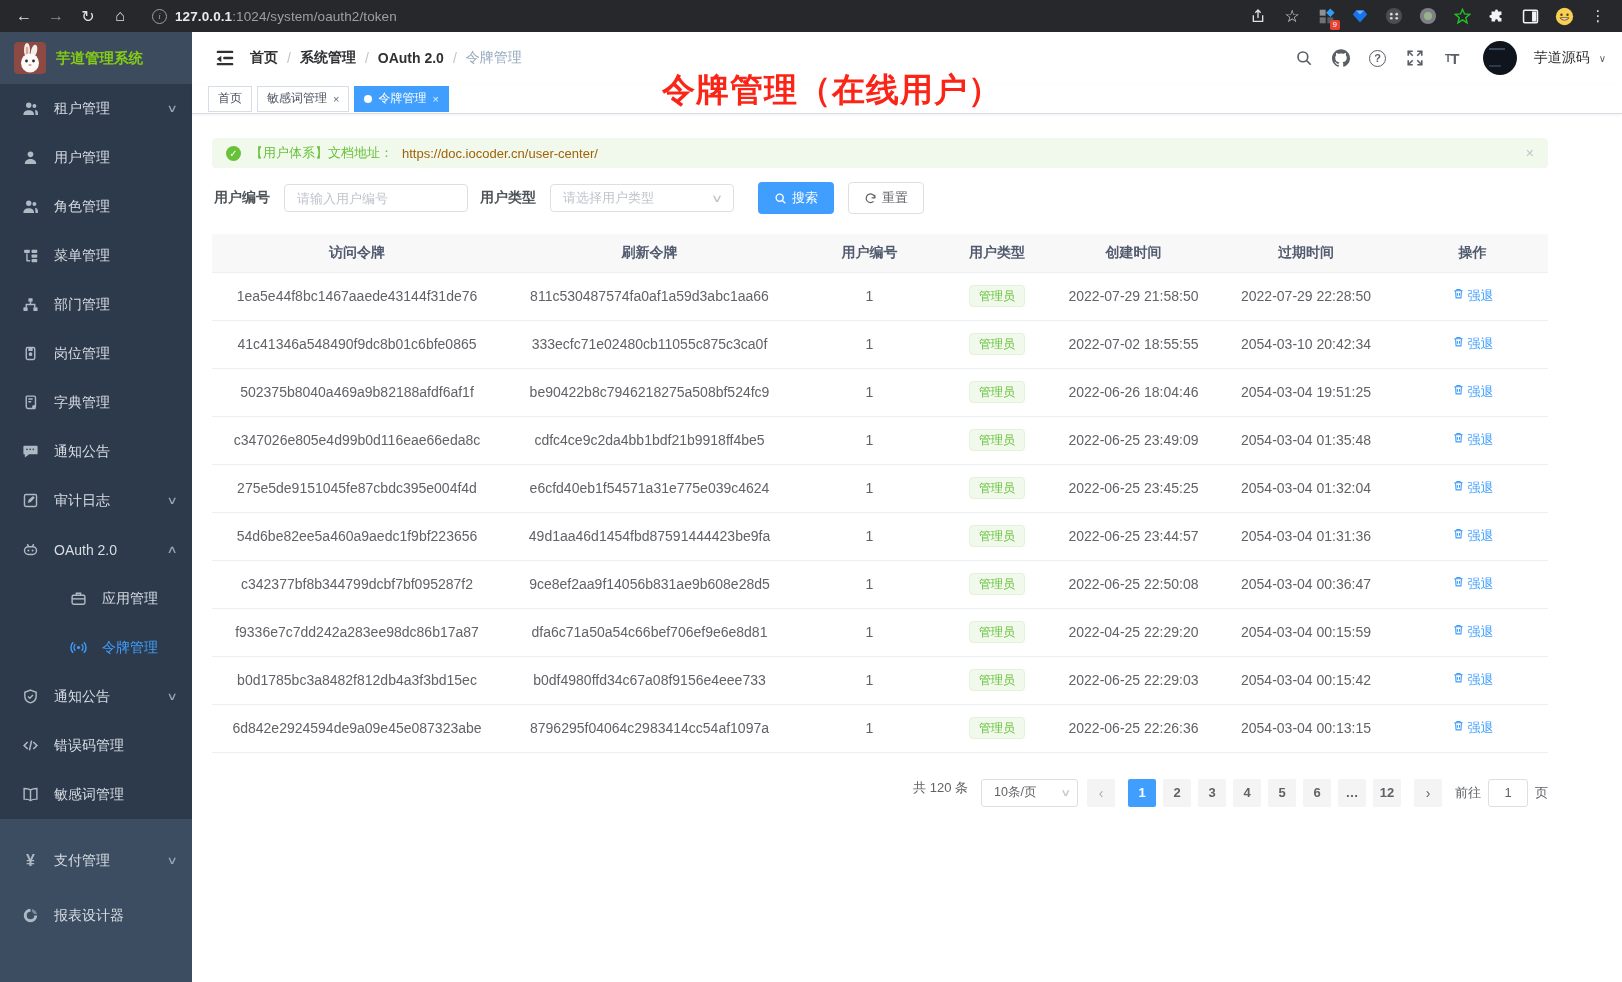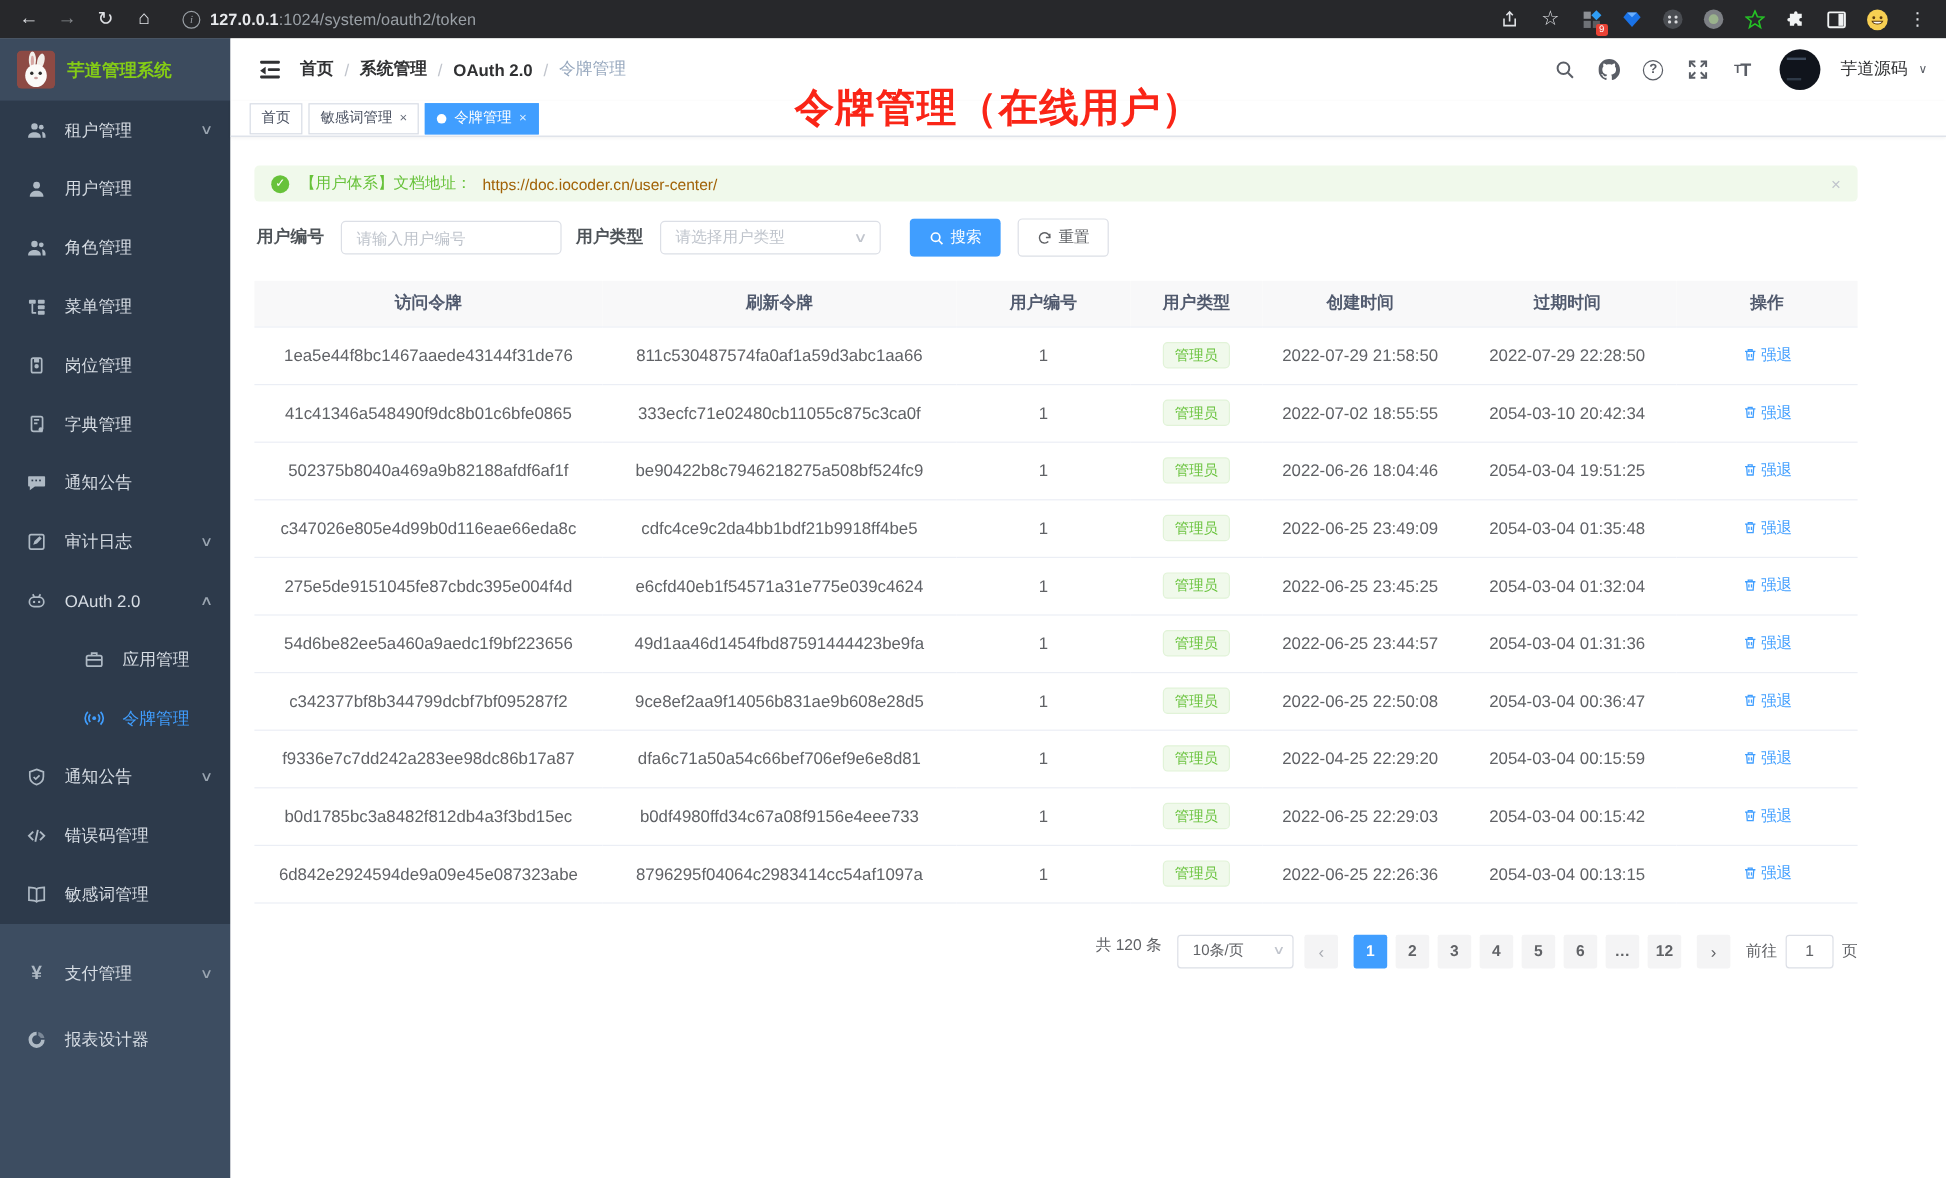--- a/index.html
+++ b/index.html
@@ -97,21 +97,21 @@
   .btn.plain { background:#fff; border-color:#dcdfe6; color:#606266; margin-left:4px; }
   .btn svg { width:13px; height:13px; }
 
   table { margin-top:20px; width:1336px; border-collapse:collapse; table-layout:fixed; }
   thead th { height:38px; background:#f8f8f9; color:#515a6e; font-size:14px; font-weight:bold; text-align:center;
     border-bottom:1px solid #ebeef5; }
   tbody td { height:48px; text-align:center; font-size:14px; color:#606266; border-bottom:1px solid #ebeef5;
     white-space:nowrap; overflow:hidden; }
   .tag-success { display:inline-block; background:#f0f9eb; border:1px solid #e1f3d8; color:#67c23a;
     font-size:12px; padding:4px 9px; border-radius:4px; line-height:1; }
-  .kick { color:#409eff; font-size:13px; cursor:pointer; display:inline-flex; align-items:center; gap:3px; }
+  .kick { color:#409eff; font-size:13px; cursor:pointer; display:inline-flex; align-items:flex-start; gap:3px; }
   .kick svg { width:13px; height:13px; }
 
   .pagination { width:1336px; margin-top:26px; display:flex; justify-content:flex-end; gap:9px; }
   .pg-total { font-size:13px; color:#606266; margin-right:4px; }
   .pg-size { width:97px; height:28px; border:1px solid #dcdfe6; border-radius:3px; display:flex; align-items:center;
     justify-content:space-between; padding:0 8px 0 12px; font-size:12.5px; color:#606266; cursor:pointer; }
   .pg-size .car { color:#c0c4cc; font-size:10px; transform:scaleX(1.5); }
   .pager { display:flex; align-items:center; gap:7px; margin:0 4px; }
   .pg-btn { min-width:28px; height:28px; background:#f4f4f5; border-radius:2px; display:flex; align-items:center;
     justify-content:center; font-size:13px; color:#606266; cursor:pointer; padding:0 4px; font-weight:bold; }
@@ -253,20 +253,31 @@
           <span class="mi">
             <svg viewBox="0 0 24 24" fill="currentColor">
               <rect x="3" y="4" width="8" height="4.5" rx="1"></rect>
               <rect x="13.5" y="4" width="8" height="4.5" rx="1"></rect>
               <rect x="13.5" y="10.5" width="8" height="4.5" rx="1"></rect>
               <rect x="13.5" y="17" width="8" height="4.5" rx="1"></rect>
               <path d="M6 9v10.5a1 1 0 0 0 1 .8h4.5v-2H8V9z"></path>
             </svg>
           </span>
           <span>菜单管理</span>
+        </div>
+        <div class="m-item">
+          <span class="mi">
+            <svg viewBox="0 0 24 24" fill="currentColor">
+              <rect x="9" y="3" width="6" height="5" rx="1"></rect>
+              <rect x="2" y="16" width="6" height="5" rx="1"></rect>
+              <rect x="16" y="16" width="6" height="5" rx="1"></rect>
+              <path d="M11 8h2v3h6v5h-2v-3H7v3H5v-5h6z"></path>
+            </svg>
+          </span>
+          <span>部门管理</span>
         </div>
         <div class="m-item">
           <span class="mi">
             <svg viewBox="0 0 24 24" fill="none" stroke="currentColor" stroke-width="2">
               <rect x="6" y="3.5" width="12" height="17" rx="2"></rect>
               <path d="M10 3.5v4h4v-4" fill="currentColor"></path>
               <circle cx="12" cy="13" r="1.6" fill="currentColor"></circle>
             </svg>
           </span>
           <span>岗位管理</span>

